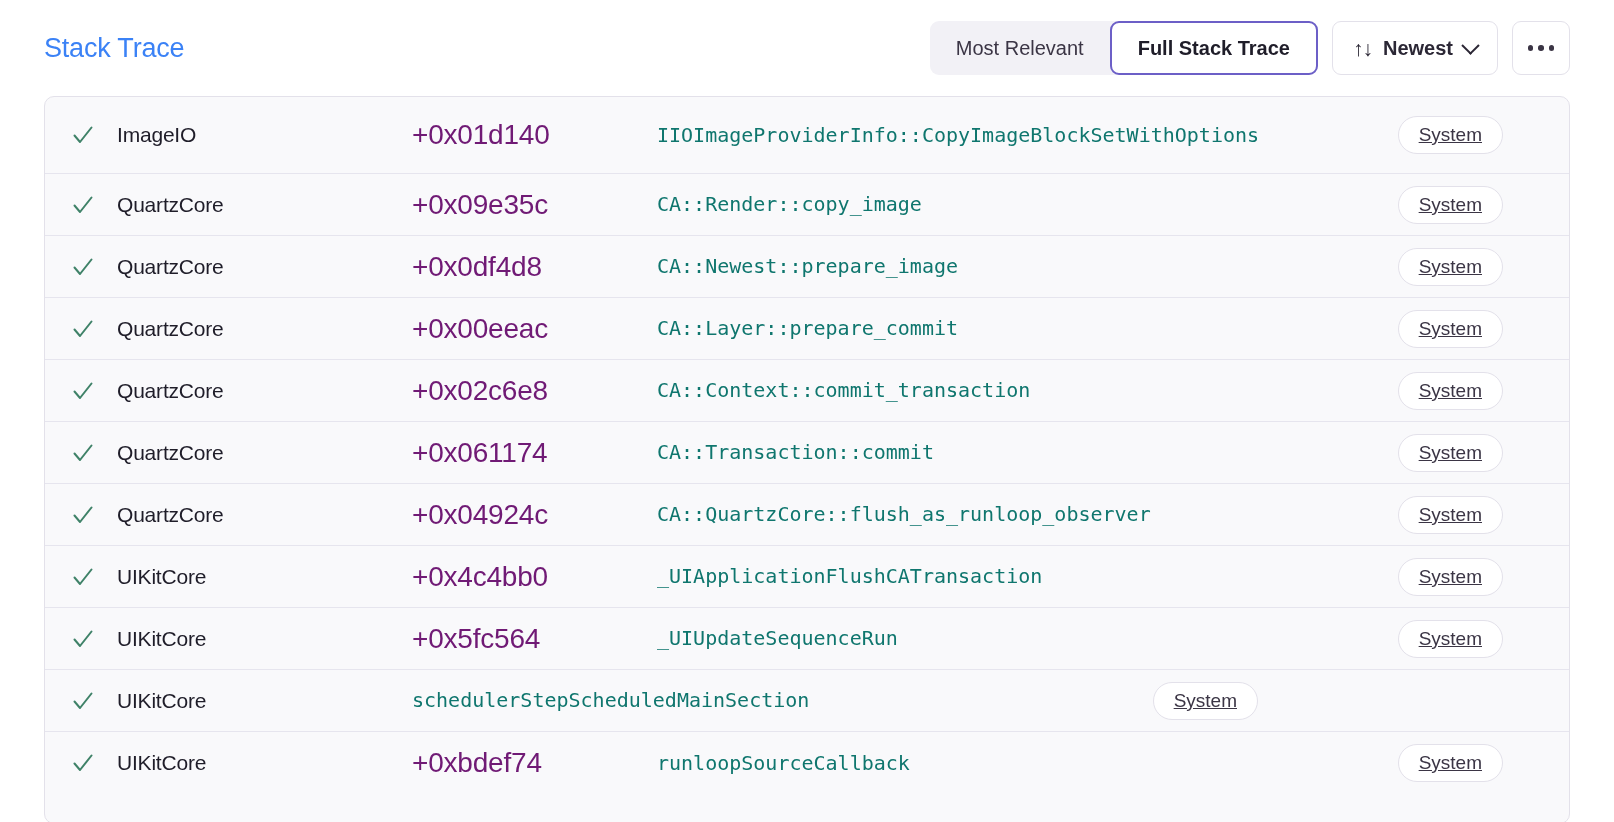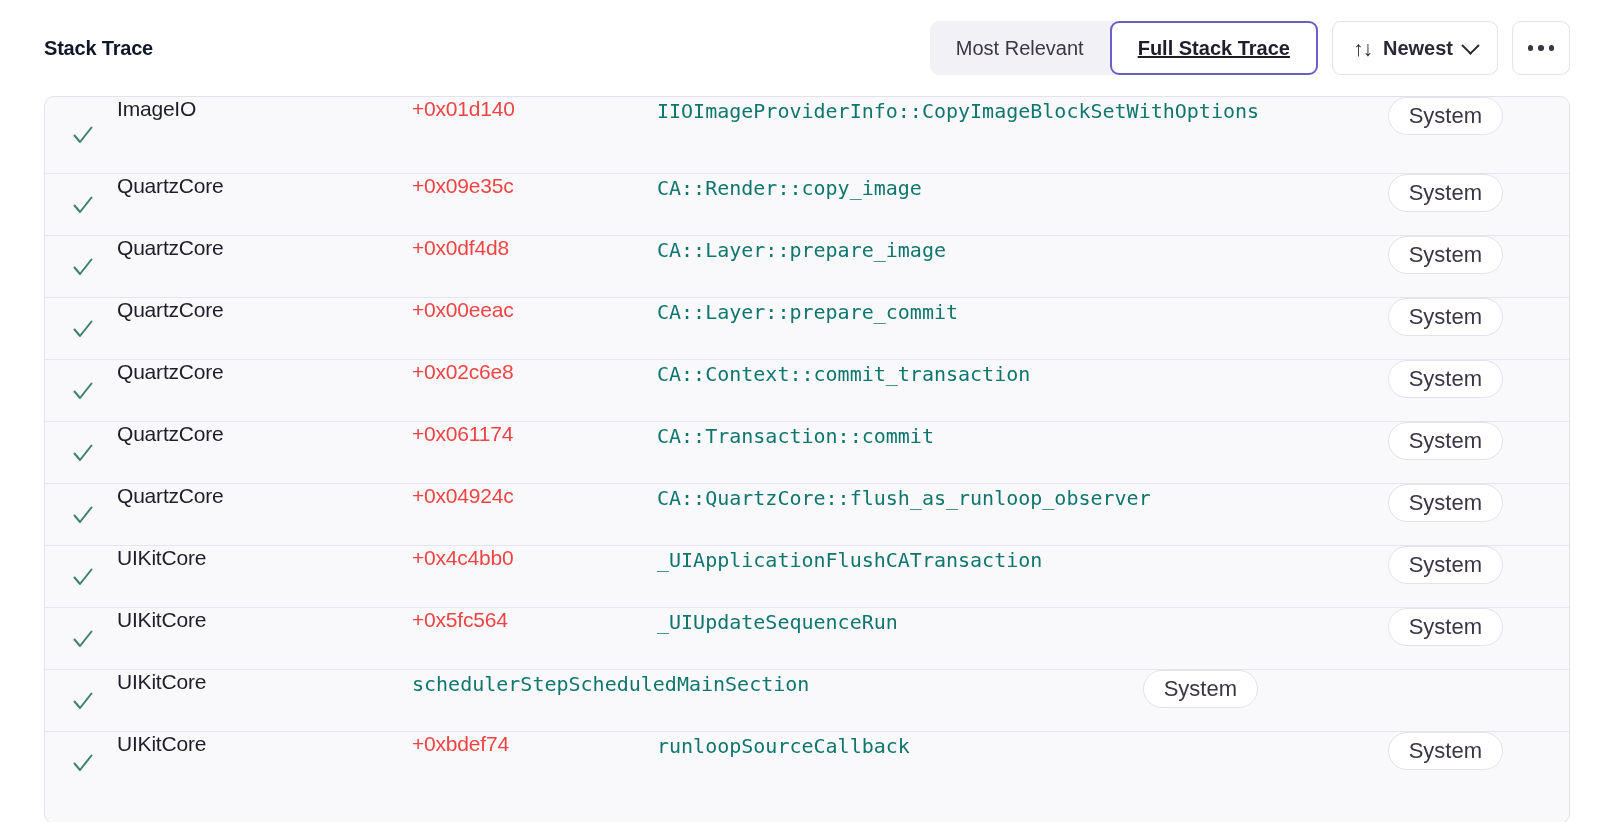--- a/index.html
+++ b/index.html
@@ -21,23 +21,23 @@
 
   
   .header {
     height: 96px;
     display: flex;
     align-items: center;
     justify-content: space-between;
   }
 
   .panel-title {
-    font-size: 20px;
-    font-weight: bold;
-    color: #0f172a;
+    font-size: 27px;
+    font-weight: normal;
+    color: #3b82f6;
     letter-spacing: -0.2px;
   }
 
   .header-actions {
     display: flex;
     align-items: center;
     gap: 14px;
   }
 
   
@@ -64,21 +64,20 @@
     font-family: "Liberation Sans", sans-serif;
     white-space: nowrap;
   }
 
   .seg-btn.active {
     background: #ffffff;
     border: 2.5px solid #6c5fc7;
     font-weight: bold;
     color: #1f1d29;
     z-index: 2;
-    text-decoration: underline;
   }
 
   
   .obtn {
     height: 54px;
     display: flex;
     align-items: center;
     gap: 11px;
     padding: 0 20px;
     background: #ffffff;
@@ -130,20 +129,21 @@
   .trace-table {
     border: 1.5px solid #e3e1ea;
     border-radius: 10px;
     background: #f9f9fb;
     overflow: hidden;
     height: 728px;
   }
 
   .trace-row {
     display: flex;
+    align-items: center;
     min-height: 62px;
     border-bottom: 1.5px solid #e6e5ee;
     padding: 0 22px 0 26px;
   }
 
   .trace-row.tall { min-height: 77px; }
   .trace-row:last-child { border-bottom: none; }
 
   .cell-check {
     width: 46px;
@@ -160,22 +160,22 @@
 
   .cell-pkg {
     flex: 0 0 295px;
     font-size: 21px;
     color: #1f1d29;
     letter-spacing: -0.2px;
   }
 
   .cell-addr {
     flex: 0 0 245px;
-    font-size: 21px;
-    color: #ef4444;
+    font-size: 28px;
+    color: #701a75;
     cursor: pointer;
     letter-spacing: -0.2px;
   }
 
   .cell-fn {
     flex: 1 1 auto;
     font-family: "DejaVu Sans Mono", monospace;
     font-size: 20px;
     color: #0f766e;
     line-height: 1.45;
@@ -192,22 +192,23 @@
 
   .badge {
     display: inline-flex;
     align-items: center;
     justify-content: center;
     height: 38px;
     padding: 0 20px;
     border: 1.5px solid #e3e1ea;
     border-radius: 19px;
     background: #ffffff;
-    font-size: 22px;
+    font-size: 19px;
     color: #3b3545;
+    text-decoration: underline;
   }
 </style>
 </head>
 <body>
 
 <div class="panel">
 
   <div class="header">
     <div class="panel-title">Stack Trace</div>
 
@@ -263,21 +264,21 @@
         </div>
       </div>
       <div class="trace-row">
         <div class="cell-check">
           <svg class="check-icon" viewBox="0 0 24 24" fill="none">
             <path d="M3.5 12.5 L9 19 L20.5 4.5" stroke="#3f8268" stroke-width="2" stroke-linecap="round" stroke-linejoin="round"></path>
           </svg>
         </div>
         <div class="cell-pkg">QuartzCore</div>
         <div class="cell-addr">+0x0df4d8</div>
-        <div class="cell-fn">CA::Layer::prepare_image</div>
+        <div class="cell-fn">CA::Newest::prepare_image</div>
         <div class="cell-badge">
           <span class="badge">System</span>
         </div>
       </div>
       <div class="trace-row">
         <div class="cell-check">
           <svg class="check-icon" viewBox="0 0 24 24" fill="none">
             <path d="M3.5 12.5 L9 19 L20.5 4.5" stroke="#3f8268" stroke-width="2" stroke-linecap="round" stroke-linejoin="round"></path>
           </svg>
         </div>

